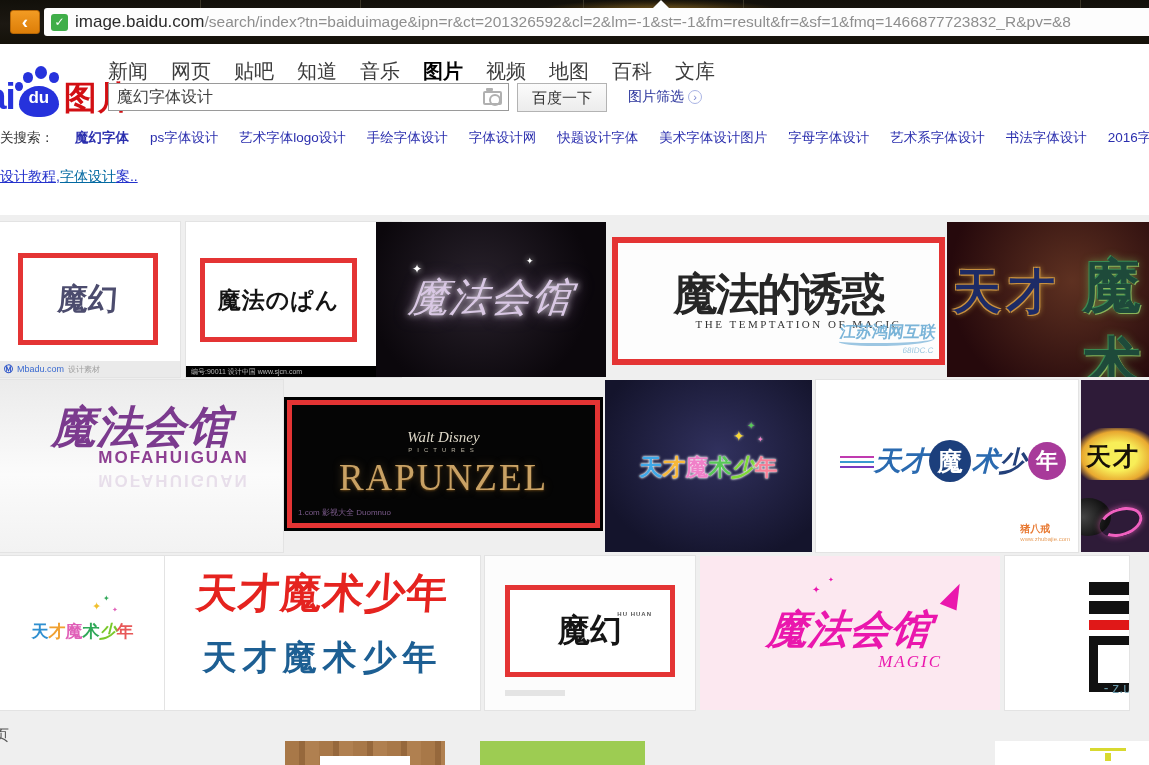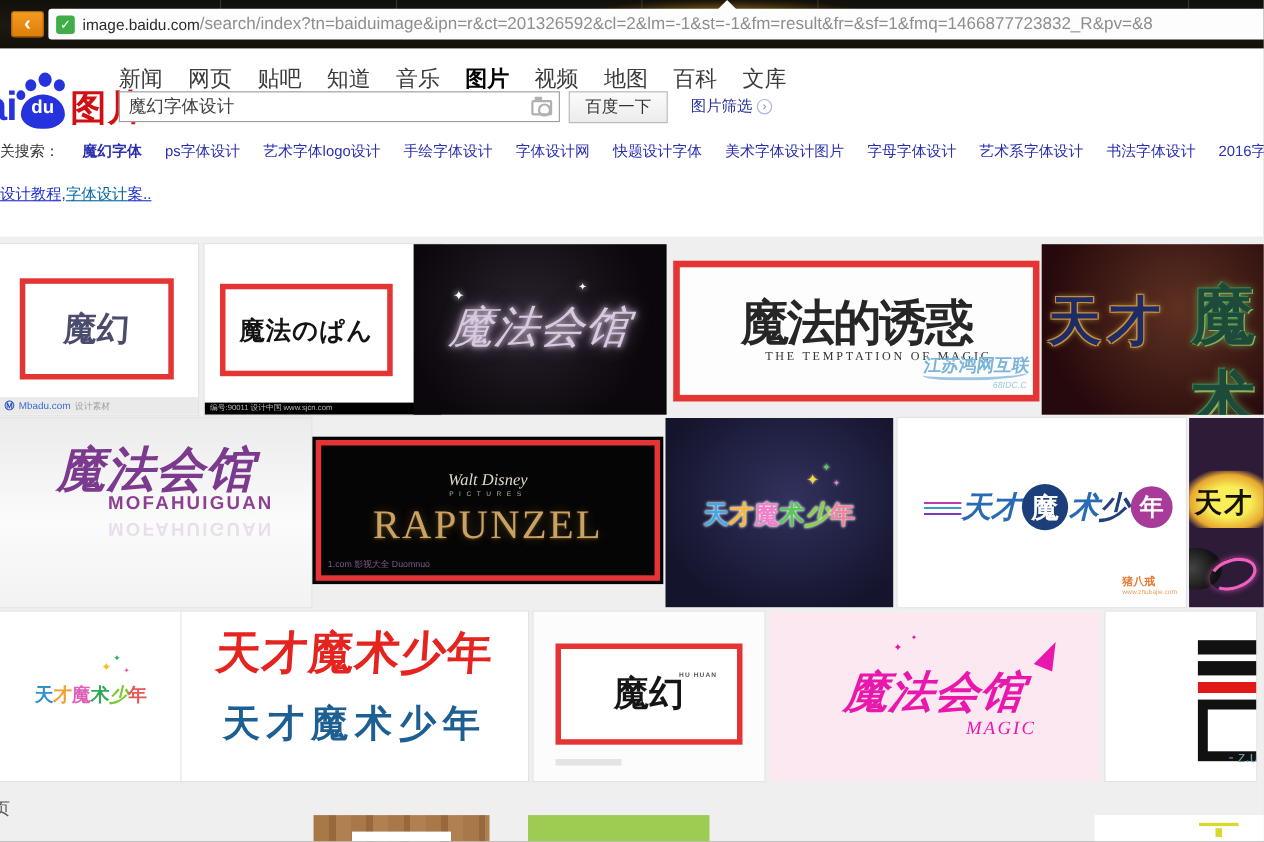--- a/index.html
+++ b/index.html
@@ -15,21 +15,21 @@
   .tabdiv { position:absolute; top:0; width:1px; height:8px; background:#4a4433; opacity:.7; }
   .tab-tri { position:absolute; left:651px; top:0; width:0; height:0;
     border-left:10px solid transparent; border-right:10px solid transparent; border-bottom:10px solid #fdfdfd; }
   .back-btn { position:absolute; left:10px; top:10px; width:30px; height:24px; border-radius:3px;
     background:linear-gradient(180deg,#f29b23,#dd7e08); border:1px solid #b56606;
     color:#fff; font-size:19px; font-weight:bold; text-align:center; line-height:21px; cursor:pointer; }
   .addr-bar { position:absolute; left:44px; top:8px; width:1105px; height:28px; background:#fdfdfd;
     border-radius:3px 0 0 3px; display:flex; align-items:center; overflow:hidden; white-space:nowrap; }
   .site-badge { flex:0 0 auto; width:17px; height:17px; margin:0 7px 0 7px; border-radius:3px;
     background:#3fae49; color:#fff; font-size:12px; font-weight:bold; text-align:center; line-height:17px; }
-  .url-domain { color:#2b2b2b; font-size:14px; }
+  .url-domain { color:#2b2b2b; font-size:17px; }
   .url-path { color:#8e8e8e; font-size:15.5px; }
 
   
   #logo { position:absolute; left:-14px; top:62px; height:58px; display:flex; align-items:flex-end; cursor:pointer; }
   .logo-bai { color:#2632dc; font-size:37px; font-weight:bold; letter-spacing:-1px; line-height:46px; }
   .logo-paw { position:relative; width:46px; height:56px; margin-left:1px; }
   .paw-pad { position:absolute; left:3px; top:22px; width:40px; height:31px; background:#2632dc;
     border-radius:50% 50% 46% 46% / 60% 60% 42% 42%; }
   .paw-du { position:absolute; left:3px; top:24px; width:40px; text-align:center; color:#fff; font-weight:bold; font-size:17px; }
   .toe { position:absolute; background:#2632dc; border-radius:50%; }
@@ -186,21 +186,21 @@
   .t14-text { position:absolute; left:0; top:46px; width:100%; text-align:center;
     font-family:"Liberation Serif","DejaVu Serif",serif; font-style:italic; font-weight:bold;
     font-size:40px; color:#ea17ad; letter-spacing:1px; transform:skewX(-6deg); }
   .t14-hat { position:absolute; right:38px; top:26px; width:0; height:0; border-left:11px solid transparent;
     border-right:7px solid transparent; border-bottom:26px solid #ea17ad; transform:rotate(22deg); }
   .t14-sub { position:absolute; right:58px; top:96px; font-family:"Liberation Serif","DejaVu Serif",serif; font-style:italic;
     font-size:17px; color:#ea17ad; letter-spacing:2px; }
   .t14 .st1 { left:112px; top:28px; font-size:10px; color:#ea17ad; }
   .t14 .st2 { left:128px; top:20px; font-size:7px; color:#ea17ad; }
 
-  .t15 { left:1005px; top:341px; width:137px; height:154px; background:#fff; }
+  .t15 { left:1005px; top:341px; width:124px; height:154px; background:#fff; }
   .t15-bar1 { position:absolute; left:84px; top:26px; width:80px; height:13px; background:#111; }
   .t15-bar2 { position:absolute; left:84px; top:45px; width:80px; height:13px; background:#111; }
   .t15-bar3 { position:absolute; left:84px; top:64px; width:80px; height:10px; background:#e01818; }
   .t15-box  { position:absolute; left:84px; top:80px; width:72px; height:56px; border:9px solid #111; background:#fff; }
   .t15-cap  { position:absolute; right:-2px; bottom:14px; font-size:14px; color:#6a98a8; }
 
   
   .b1 { left:285px; top:526px; width:160px; height:24px;
     background:repeating-linear-gradient(90deg,#a87848 0 14px,#96683c 14px 20px,#b08050 20px 34px); }
   .b1-white { position:absolute; left:35px; top:15px; width:90px; height:9px; background:#fff; }

